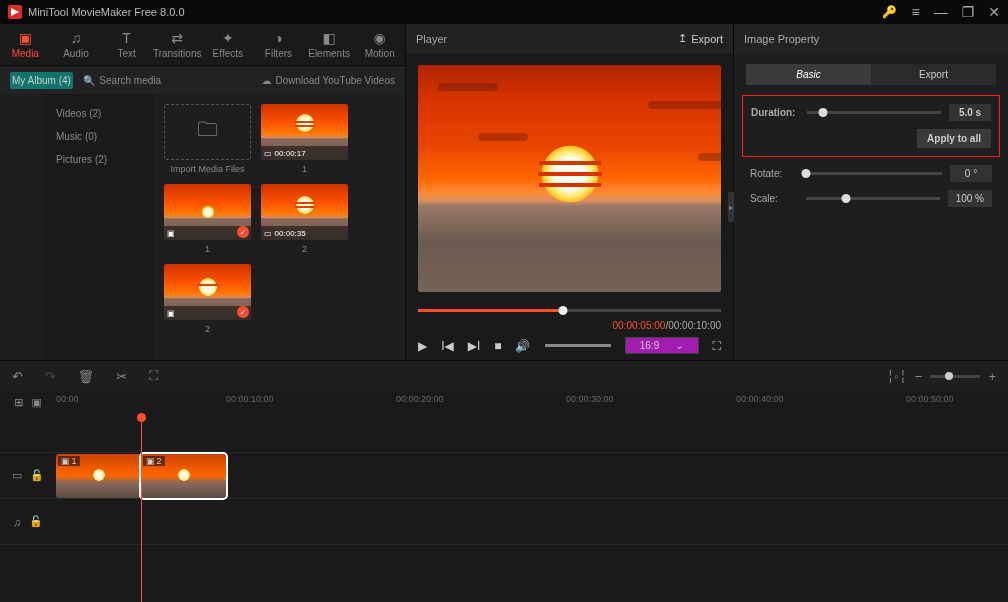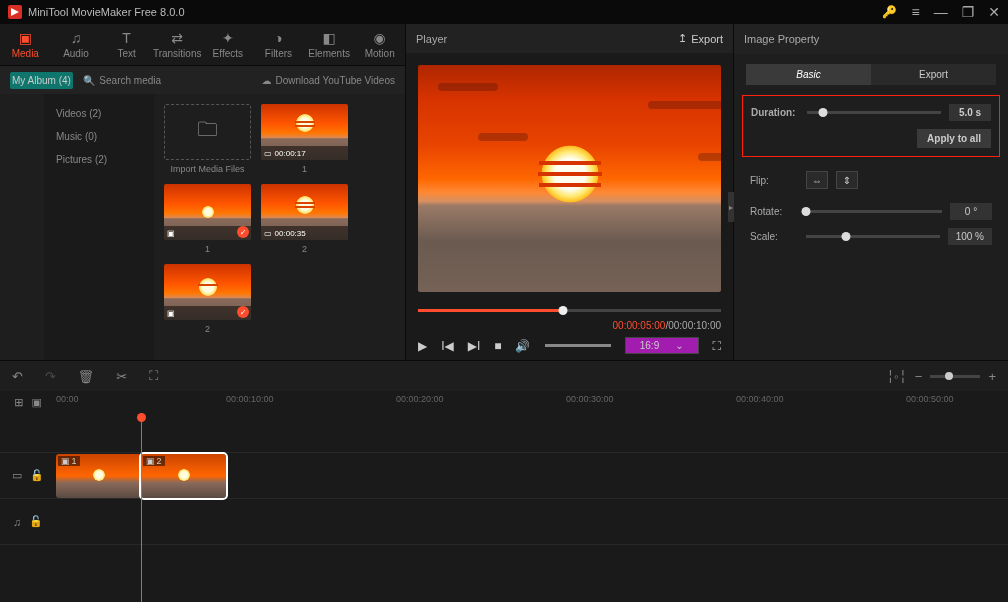--- a/index.html
+++ b/index.html
@@ -281,29 +281,20 @@
         <div class="plabel">Duration:</div>
         <div class="slider">
             <div class="sknob" style="left:12%"></div>
           </div>
         <div class="valbox">5.0 s</div>
       </div>
       <div class="apply-row">
           <div class="apply-btn">Apply to all</div>
         </div>
     </div>
-    <div class="flip-row">
-      <div class="plabel">Flip:</div>
-      <div class="flip-btn">
-          <span>⇔</span>
-        </div>
-      <div class="flip-btn">
-          <span>⇕</span>
-        </div>
-    </div>
     <div class="prop-row" style="margin:4px 16px">
       <div class="plabel">Rotate:</div>
       <div class="slider">
           <div class="sknob" style="left:0%"></div>
         </div>
       <div class="valbox">0 °</div>
     </div>
     <div class="prop-row" style="margin:4px 16px">
       <div class="plabel">Scale:</div>
       <div class="slider">

